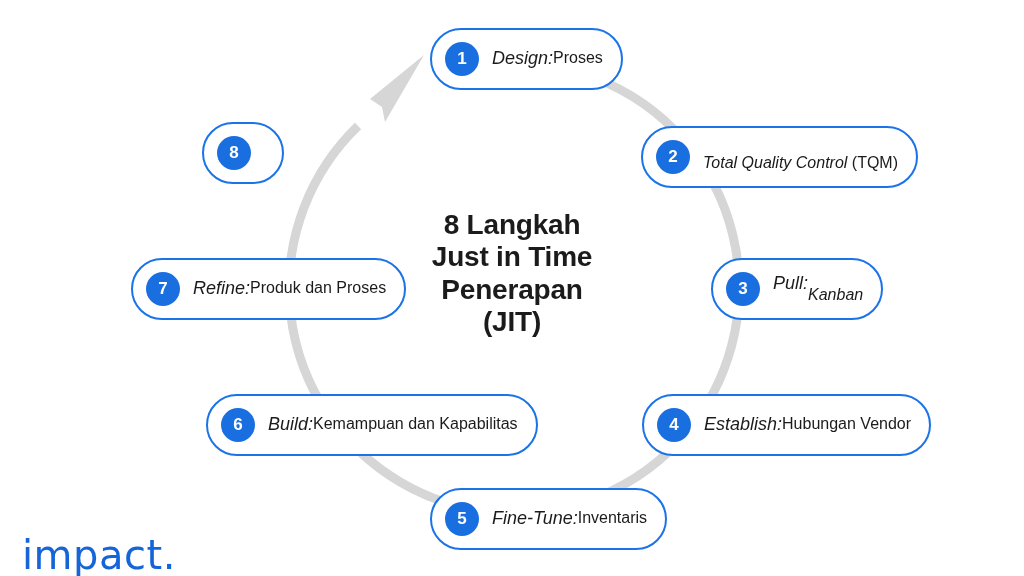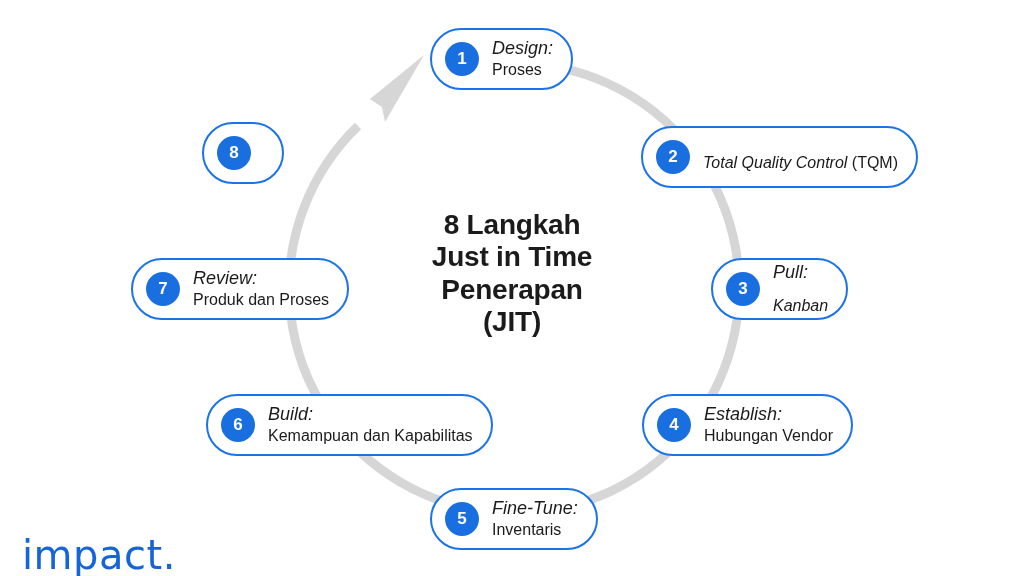--- a/index.html
+++ b/index.html
@@ -65,21 +65,21 @@
     color: #ffffff;
     font-size: 17px;
     font-weight: bold;
     display: flex;
     align-items: center;
     justify-content: center;
     margin-right: 13px;
   }
   .step-text {
     display: flex;
-    flex-direction: column;
+    flex-direction: row;
     justify-content: center;
     line-height: 1.22;
   }
   .step-lead {
     font-style: italic;
     font-size: 18px;
     color: #1b1b1b;
   }
   .step-body {
     font-size: 16px;
@@ -171,21 +171,21 @@
     <div class="step-num">6</div>
     <div class="step-text">
       <span class="step-lead">Build:</span>
       <span class="step-body">Kemampuan dan Kapabilitas</span>
     </div>
   </div>
 
   <div class="step" id="step-7">
     <div class="step-num">7</div>
     <div class="step-text">
-      <span class="step-lead">Review:</span>
+      <span class="step-lead">Refine:</span>
       <span class="step-body">Produk dan Proses</span>
     </div>
   </div>
 
   <div class="step" id="step-8">
     <div class="step-num">8</div>
   </div>
 
   <div id="logo">impact.</div>
 

